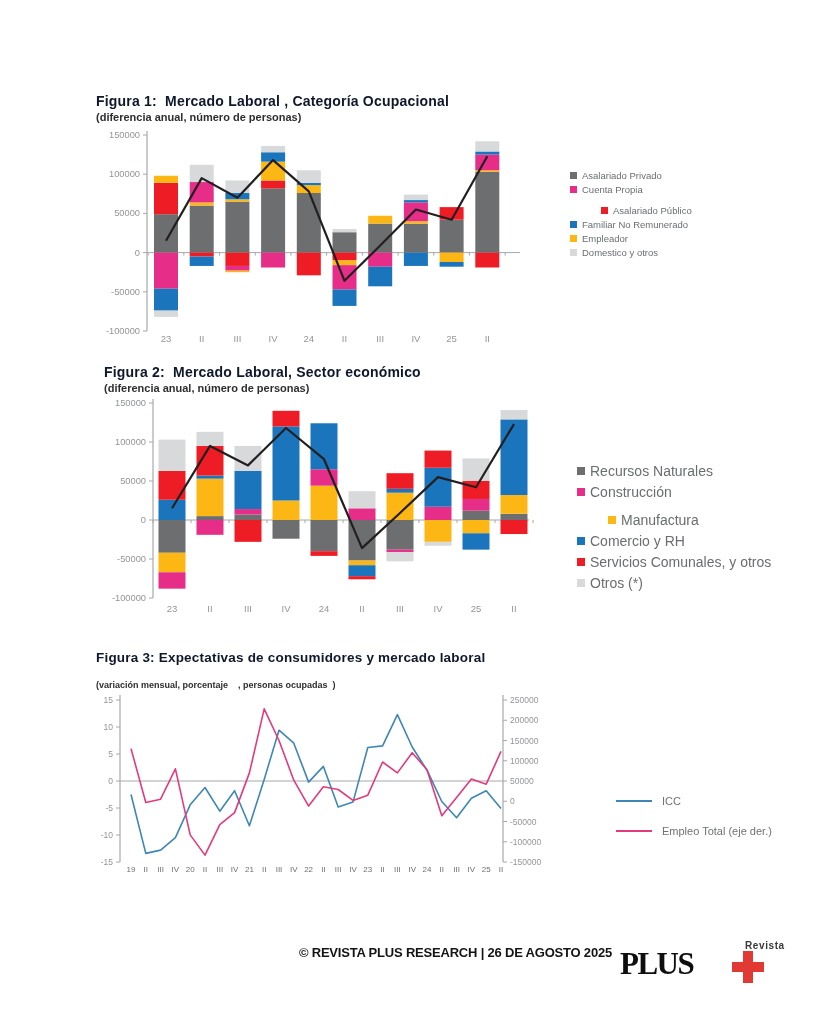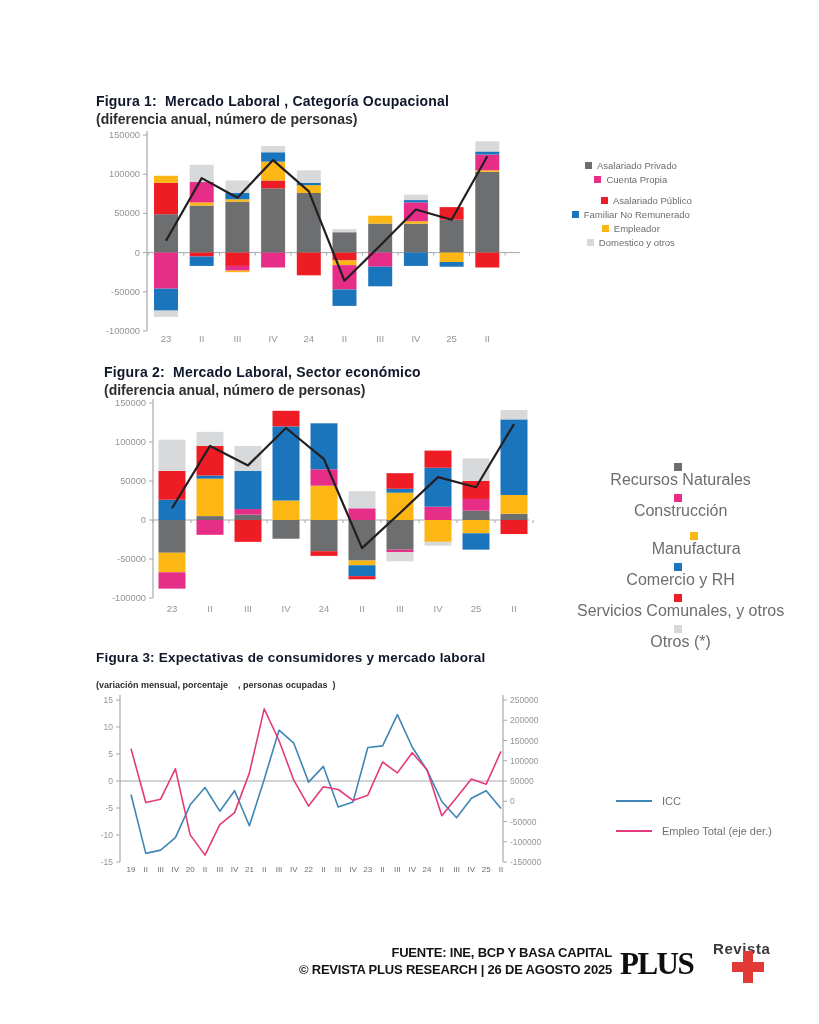--- a/index.html
+++ b/index.html
@@ -1,31 +1,31 @@
 <!DOCTYPE html>
 <html><head>
 <meta charset="utf-8">
 <style>
   * { margin:0; padding:0; box-sizing:border-box; }
   html,body { width:819px; height:1024px; background:#ffffff; overflow:hidden;
     font-family:"Liberation Sans", sans-serif; }
   .abs { position:absolute; }
   .fig-title { font-size:14px; font-weight:600; color:#0f172a; letter-spacing:.2px; white-space:pre; }
-  .fig-sub { font-size:14px; font-weight:700; color:#2e2e2e; white-space:pre; }
+  .fig-sub { font-size:11px; font-weight:700; color:#2e2e2e; white-space:pre; }
   svg text { font-family:"Liberation Sans", sans-serif; }
   .legend { display:flex; flex-direction:column; }
   .legend-item { display:flex; align-items:center; font-size:9.5px; color:#6b6d70; margin-bottom:3px; }
-  #legend2 .legend-item { font-size:16px; margin-bottom:5px;flex-direction:column; }
+  #legend2 .legend-item { font-size:14px; margin-bottom:5px; }
   .legend-item.gap { margin-top:7px;padding-left:31px; }
   .sw { width:7px; height:7px; margin-right:5px; flex:0 0 auto; }
   #legend2 .sw { width:8px; height:8px; }
   #legend3 .legend-item { font-size:11px; color:#6f7174; margin-bottom:18px; }
   .line-sw { width:36px; height:2px; margin-right:10px; flex:0 0 auto; }
   .footer-line { font-size:13px; font-weight:700; color:#141414; letter-spacing:-.2px; text-align:right; line-height:17px; }
-  .logo-revista { font-size:15px; font-weight:600; color:#3a3a3a; letter-spacing:.6px; }
+  .logo-revista { font-size:10px; font-weight:600; color:#3a3a3a; letter-spacing:.6px;margin-left:32px; }
   .logo-plus-word { font-size:31px; font-weight:800; color:#0e0e0e; letter-spacing:-1.5px; line-height:30px;font-family:Liberation Serif, serif; }
   .plus-cross { position:absolute; width:32px; height:32px; }
   .plus-cross .v { position:absolute; left:11px; top:0; width:10px; height:32px; }
   .plus-cross .h { position:absolute; left:0; top:11px; width:32px; height:10px; }
 </style>
 </head>
 <body>
 
 <div class="abs fig-title" style="left:96px; top:93px;">Figura 1:  Mercado Laboral , Categoría Ocupacional</div>
 <div class="abs fig-sub" style="left:96px; top:111px;">(diferencia anual, número de personas)</div>
@@ -116,21 +116,21 @@
     <text x="111.7" y="217" text-anchor="middle" font-size="9.5" fill="#939598">II</text>
     <text x="147.4" y="217" text-anchor="middle" font-size="9.5" fill="#939598">III</text>
     <text x="183.10000000000002" y="217" text-anchor="middle" font-size="9.5" fill="#939598">IV</text>
     <text x="218.8" y="217" text-anchor="middle" font-size="9.5" fill="#939598">24</text>
     <text x="254.5" y="217" text-anchor="middle" font-size="9.5" fill="#939598">II</text>
     <text x="290.20000000000005" y="217" text-anchor="middle" font-size="9.5" fill="#939598">III</text>
     <text x="325.90000000000003" y="217" text-anchor="middle" font-size="9.5" fill="#939598">IV</text>
     <text x="361.6" y="217" text-anchor="middle" font-size="9.5" fill="#939598">25</text>
     <text x="397.3" y="217" text-anchor="middle" font-size="9.5" fill="#939598">II</text>
   </svg>
-<div id="legend1" class="abs legend" style="left:570px; top:160px;align-items:center;">
+<div id="legend1" class="abs legend" style="left:570px; top:170px;">
     <div class="legend-item">
       <span class="sw" style="background: rgb(109, 110, 112);"></span>
       <span>Asalariado Privado</span>
     </div>
     <div class="legend-item">
       <span class="sw" style="background: rgb(230, 45, 135);"></span>
       <span>Cuenta Propia</span>
     </div>
     <div class="legend-item gap">
       <span class="sw" style="background: rgb(238, 28, 37);"></span>
@@ -343,21 +343,20 @@
       <span class="line-sw" style="background: rgb(62, 134, 181);"></span>
       <span>ICC</span>
     </div>
     <div class="legend-item">
       <span class="line-sw" style="background: rgb(226, 58, 125);"></span>
       <span>Empleo Total (eje der.)</span>
     </div>
   </div>
 
 <div class="abs" style="right:207px; top:944px;">
-  <div class="footer-line">FUENTE: INE, BCP Y BASA CAPITAL</div>
   <div class="footer-line">© REVISTA PLUS RESEARCH | 26 DE AGOSTO 2025</div>
 </div>
 
 <div class="abs" style="left:620px; top:938px; width:150px; height:55px;">
   <div class="abs logo-revista" style="left:93px; top:2px;">Revista</div>
   <div class="abs logo-plus-word" style="left:0; top:11px;">PLUS</div>
   <div class="plus-cross" style="left:112px; top:13px;">
     <div class="v" style="background: rgb(225, 58, 52);"></div>
     <div class="h" style="background: rgb(225, 58, 52);"></div>
   </div>

